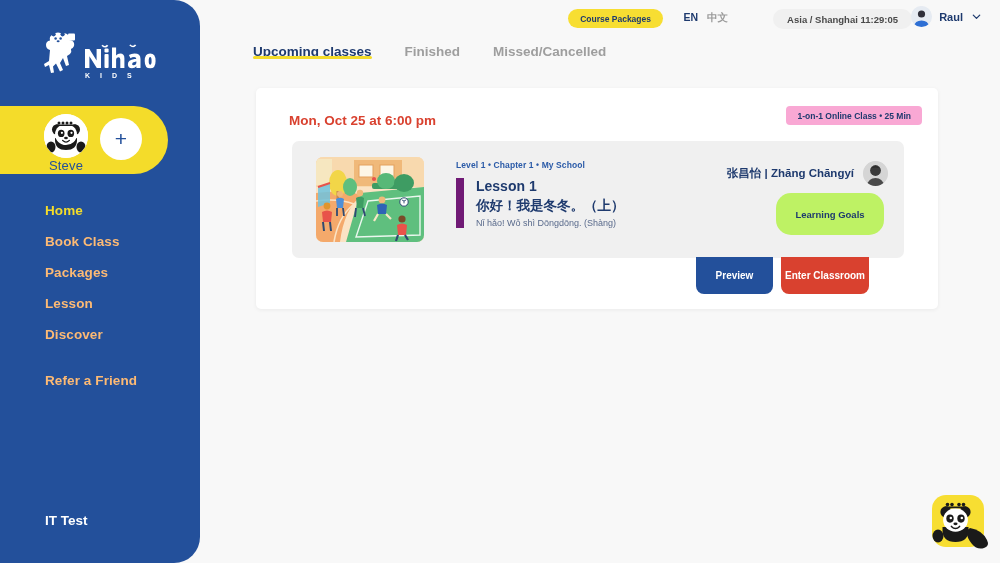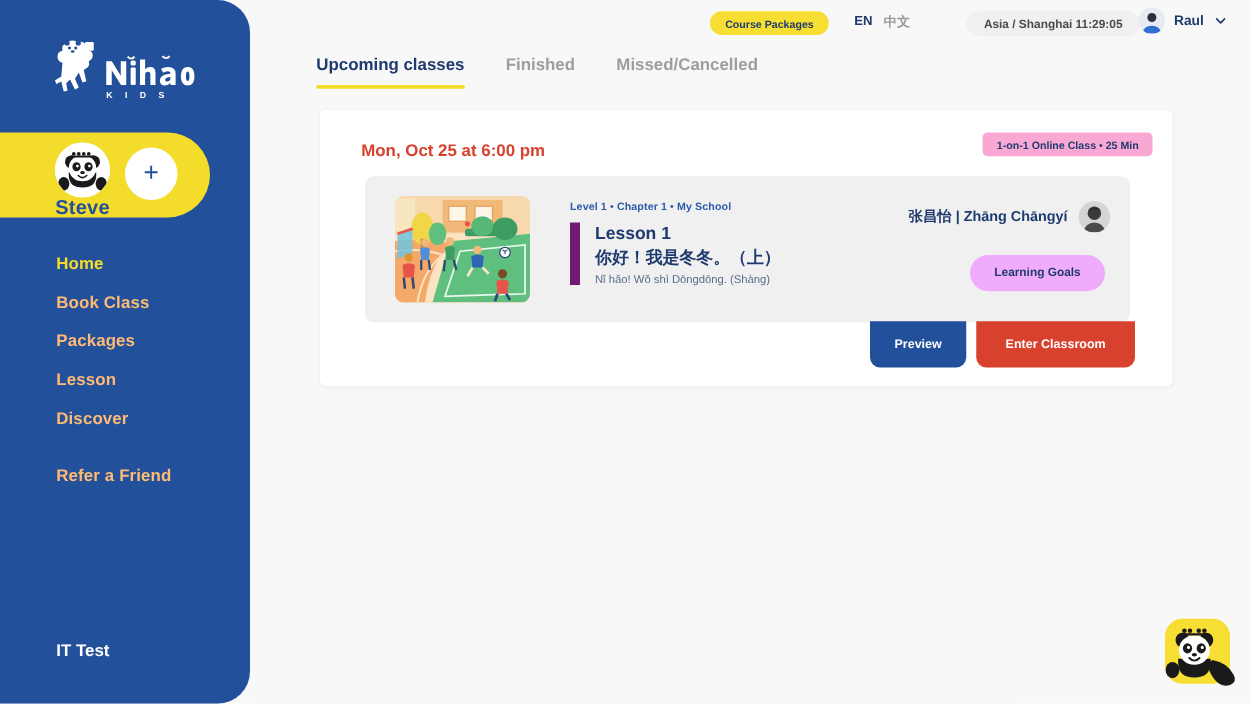--- a/index.html
+++ b/index.html
@@ -45,22 +45,22 @@
     width: 44px; height: 44px;
     border-radius: 50%;
     background: #ffffff;
     overflow: hidden;
   }
   .kid-name {
     position: absolute;
     left: 30px; top: 52px;
     width: 72px;
     text-align: center;
-    font-size: 16px;
-    font-weight: bold;
+    font-size: 13px;
+    font-weight: normal;
     color: #23509B;
     letter-spacing: .2px;
   }
   .add-kid {
     position: absolute;
     left: 100px; top: 118px;
     width: 42px; height: 42px;
     border-radius: 50%;
     background: #ffffff;
     display: flex; align-items: center; justify-content: center;
@@ -172,21 +172,21 @@
     display: flex;
     align-items: flex-start;
   }
   .tab {
     font-size: 13.5px;
     font-weight: bold;
     color: #9E9E9E;
     cursor: pointer;
     margin-right: 33px;
     position: relative;
-    padding-bottom: 12px;
+    padding-bottom: 0;
     white-space: nowrap;
   }
   .tab.active { color: #1E3A6E; }
   .tab.active::after {
     content: "";
     position: absolute;
     left: 0; bottom: 0;
     width: 100%; height: 3px;
     background: #F4DC2A;
     border-radius: 2px;
@@ -288,23 +288,23 @@
   }
   .teacher-av {
     width: 25px; height: 25px;
     border-radius: 50%;
     background: #D8D8D8;
     overflow: hidden;
   }
 
   .goals-btn {
     position: absolute;
-    right: 20px; top: 63px;
-    width: 108px; height: 29px;
-    background: #f0abfc;
+    right: 20px; top: 52px;
+    width: 108px; height: 42px;
+    background: #bef264;
     border-radius: 15px;
     display: flex; align-items: center; justify-content: center;
     font-size: 9.5px;
     font-weight: bold;
     color: #1E3A6E;
     cursor: pointer;
     white-space: nowrap;
   }
 
   .btn-row {
@@ -318,21 +318,21 @@
     border-bottom-left-radius: 8px;
     border-bottom-right-radius: 8px;
     display: flex; align-items: center; justify-content: center;
     font-size: 10px;
     font-weight: bold;
     color: #ffffff;
     cursor: pointer;
     white-space: nowrap;
   }
   .btn-enter {
-    width: 127px; height: 37px;
+    width: 88px; height: 37px;
     margin-left: 8px;
     background: #D9412F;
     border-bottom-left-radius: 8px;
     border-bottom-right-radius: 8px;
     display: flex; align-items: center; justify-content: center;
     font-size: 10px;
     font-weight: bold;
     color: #ffffff;
     cursor: pointer;
     white-space: nowrap;

